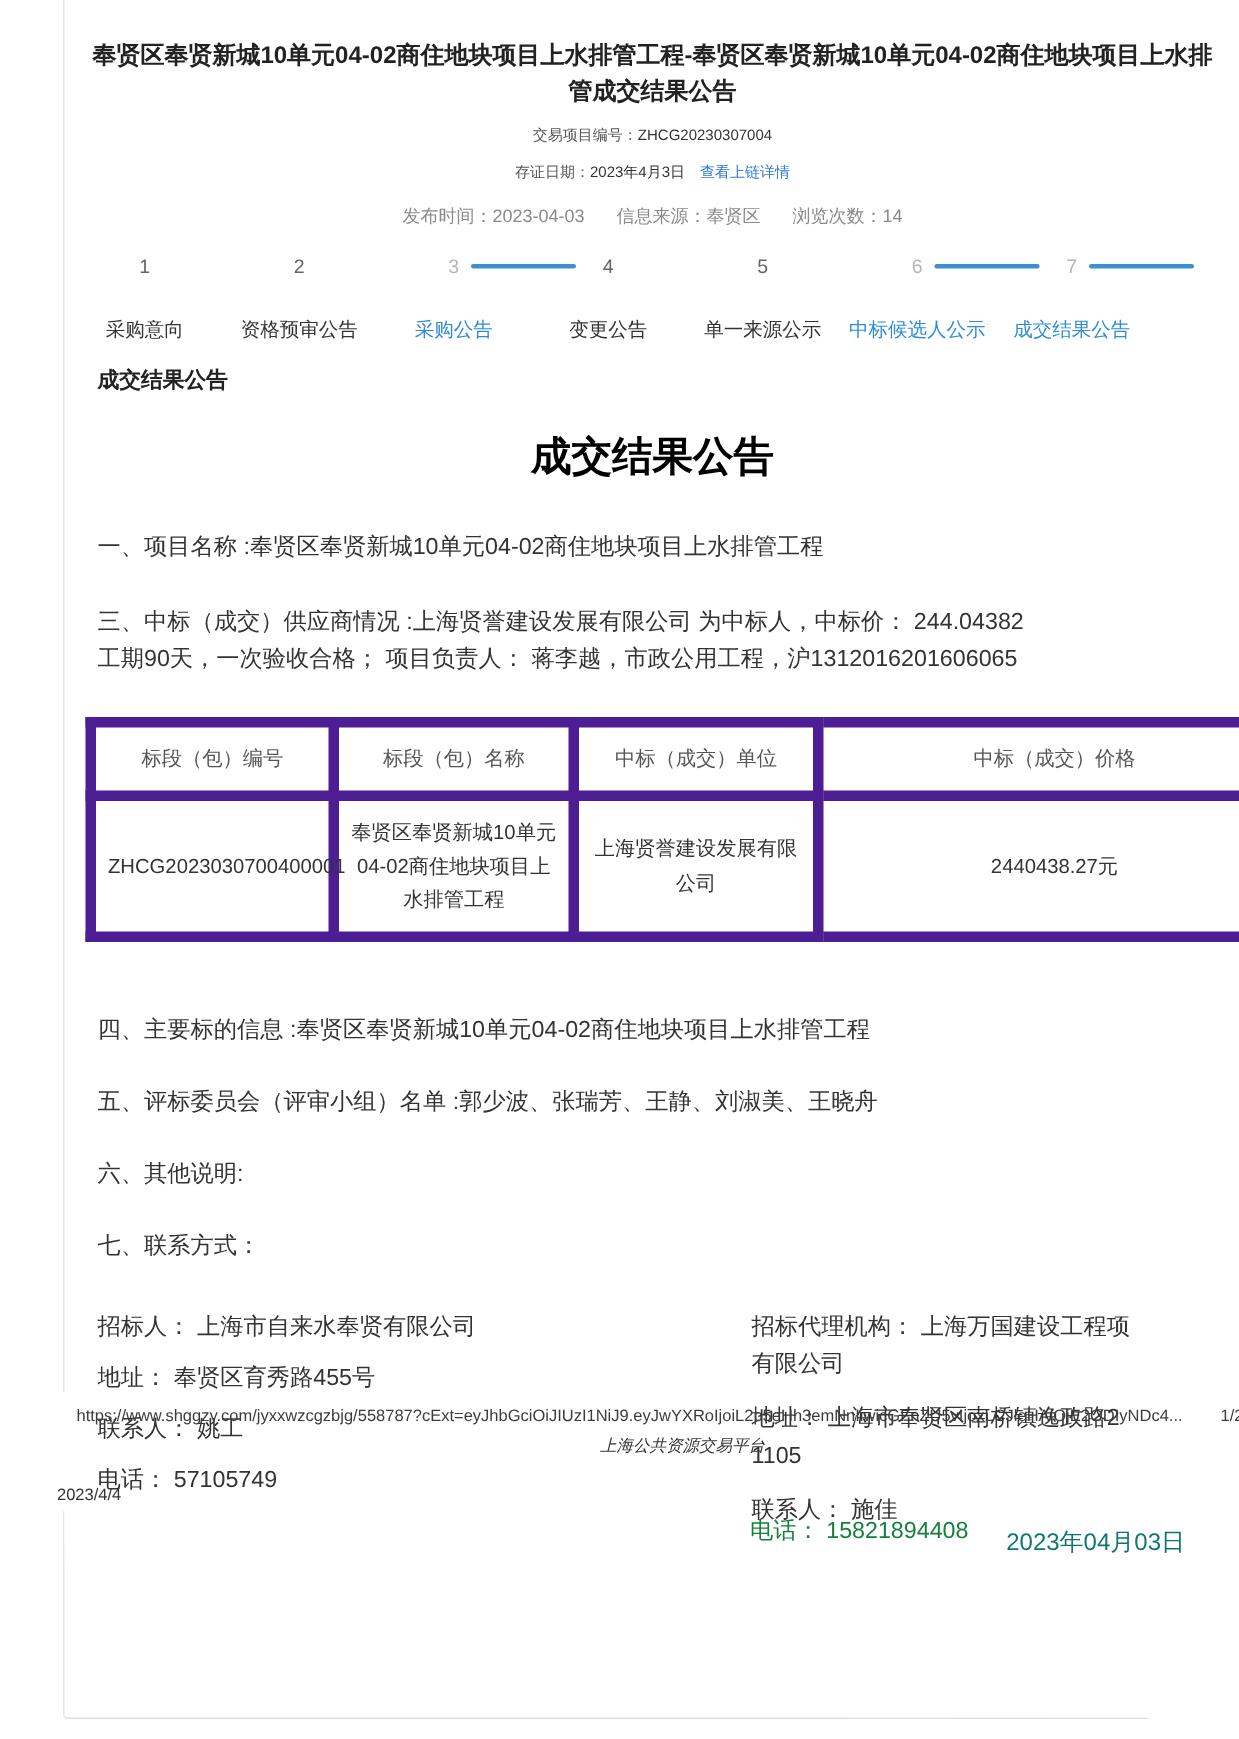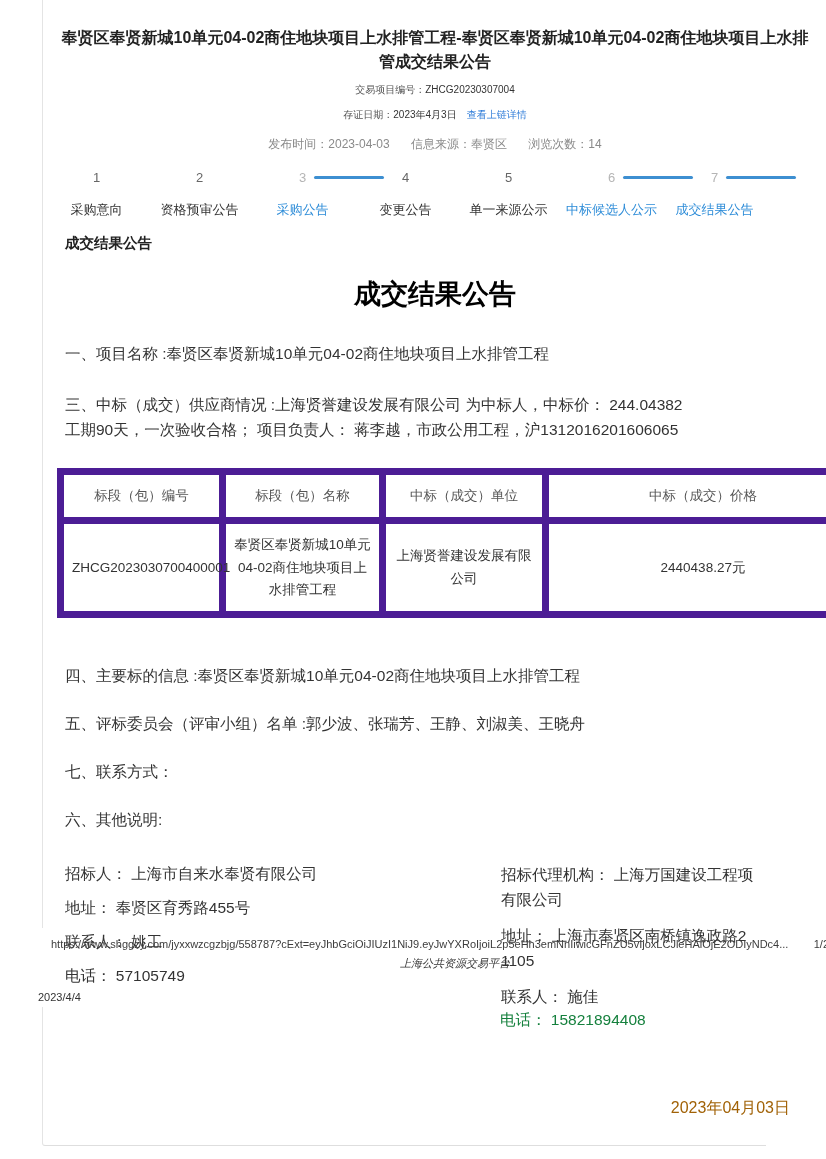--- a/index.html
+++ b/index.html
@@ -23,21 +23,21 @@
   .chain-link { color:#2d7bd8; margin-left:10px; cursor:pointer; }
   .meta3 { margin-top:14px; font-size:12px; color:#8a8a8a; }
   .meta3 span { margin:14px 9px; }
 
   .stepper { margin-top:17px; display:flex; padding-left:2px; width:830px; }
   .step { width:103px; text-align:center; position:relative; }
   .step-num { font-size:13px; color:#666; height:16px; line-height:16px; }
   .step.active .step-num { color:#b5b5b5; }
   .step-line { position:absolute; left:calc(50% + 11px); top:6px; width:70px; height:3px;
     background:#3d8fd1; border-radius:2px; }
-  .step-label { margin-top:15px; font-size:13px; color:#333; white-space:nowrap; cursor:pointer; }
+  .step-label { margin-top:25px; font-size:13px; color:#333; white-space:nowrap; cursor:pointer; }
   .step.active .step-label { color:#2d8cd8; }
 
   .crumb-heading { margin:15px 0 0 22px; font-size:14.5px; font-weight:bold; color:#222; }
 
   .big-title { margin-top:23px; text-align:center; font-size:27px; font-weight:bold; color:#000; }
 
   .sections { margin:32px 0 0 22px; font-size:15.5px; color:#333; position:relative; }
   .sec { margin-bottom:27px; white-space:nowrap; }
   .sec-multi { margin-bottom:26px; }
   .sec-multi div { white-space:nowrap; line-height:25px; }
@@ -56,21 +56,21 @@
   .c-right .grp { margin-top:11px; }
 
   .print-footer { position:absolute; left:51px; top:938px; width:778px; display:flex;
     justify-content:space-between; font-size:11px; color:#3c3c3c; }
   .print-footer .url { overflow:hidden; white-space:nowrap; }
   .print-footer .pagenum { margin-left:14px; }
 
   .p2-date { position:absolute; left:38px; top:991px; font-size:11px; color:#333; }
   .p2-site { position:absolute; left:400px; top:956px; font-size:11px; color:#333;font-style:italic; }
   .p2-phone { position:absolute; left:500px; top:1010px; font-size:15.5px; color:#15803d; }
-  .p2-sign-date { position:absolute; right:36px; top:1098px; font-size:16px; color:#a16207;text-align:center; }
+  .p2-sign-date { position:absolute; right:36px; top:1018px; font-size:16px; color:#0f766e;text-align:center; }
 </style>
 </head>
 <body>
 
 <div class="pagebox1">
   <div class="content">
 
     <div class="doc-title">奉贤区奉贤新城10单元04-02商住地块项目上水排管工程-奉贤区奉贤新城10单元04-02商住地块项目上水排管成交结果公告</div>
 
     <div class="meta-row meta1">
@@ -147,22 +147,22 @@
             <td>ZHCG2023030700400001</td>
             <td>奉贤区奉贤新城10单元04-02商住地块项目上水排管工程</td>
             <td>上海贤誉建设发展有限公司</td>
             <td>2440438.27元</td>
           </tr>
         </tbody>
       </table>
 
       <div class="sec">四、主要标的信息 :奉贤区奉贤新城10单元04-02商住地块项目上水排管工程</div>
       <div class="sec">五、评标委员会（评审小组）名单 :郭少波、张瑞芳、王静、刘淑美、王晓舟</div>
+      <div class="sec">六、其他说明:</div>
       <div class="sec">七、联系方式：</div>
-      <div class="sec">六、其他说明:</div>
 
       <div class="contacts">
         <div class="c-left">
           <div>招标人： 上海市自来水奉贤有限公司</div>
           <div>地址： 奉贤区育秀路455号</div>
           <div>联系人： 姚工</div>
           <div>电话： 57105749</div>
         </div>
         <div class="c-right">
           <div>招标代理机构： 上海万国建设工程项</div>

